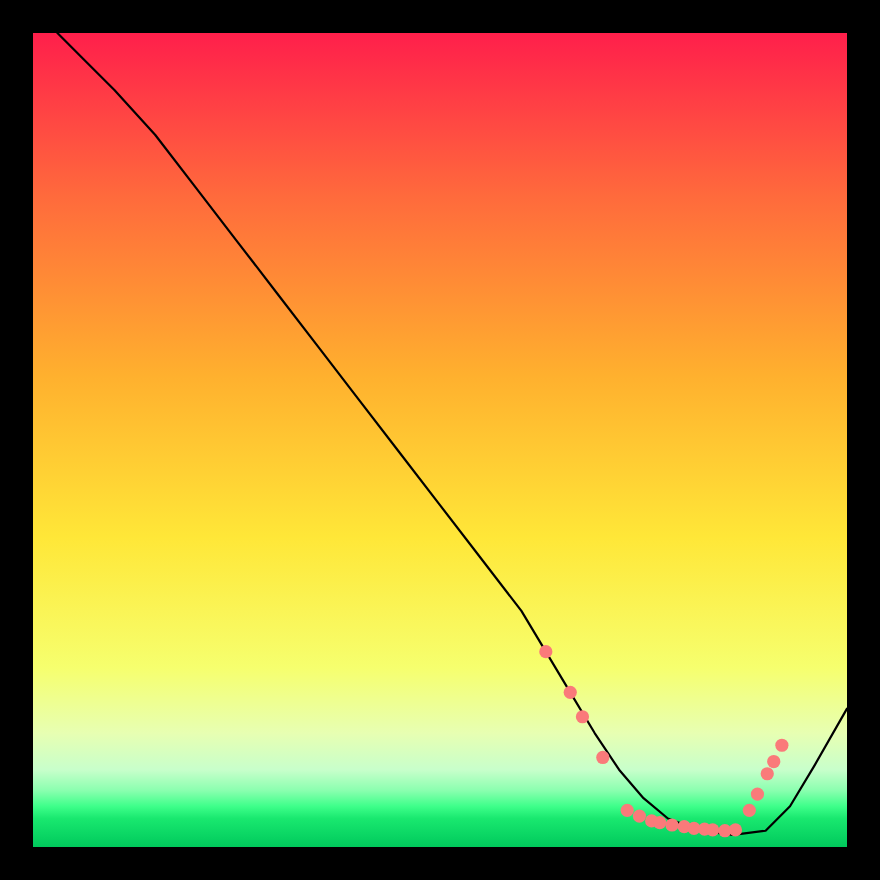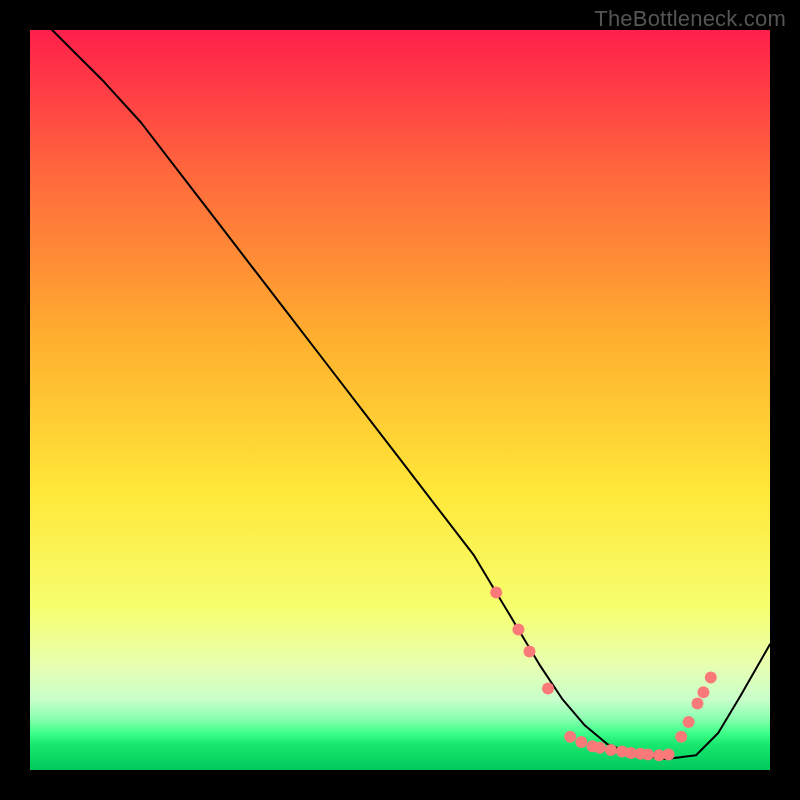--- a/index.html
+++ b/index.html
@@ -71,14 +71,13 @@
         <circle cx="647.9" cy="754.5" r="6" fill="#fa7a7a"></circle>
         <circle cx="659.0" cy="755.2" r="6" fill="#fa7a7a"></circle>
         <circle cx="668.6" cy="754.5" r="6" fill="#fa7a7a"></circle>
         <circle cx="681.2" cy="736.7" r="6" fill="#fa7a7a"></circle>
         <circle cx="688.6" cy="721.9" r="6" fill="#fa7a7a"></circle>
         <circle cx="697.5" cy="703.4" r="6" fill="#fa7a7a"></circle>
         <circle cx="703.4" cy="692.3" r="6" fill="#fa7a7a"></circle>
         <circle cx="710.8" cy="677.5" r="6" fill="#fa7a7a"></circle>
       </g>
   </svg>
-  <div class="watermark">TheBottleneck.com</div>
 </div>
 
 </body></html>

